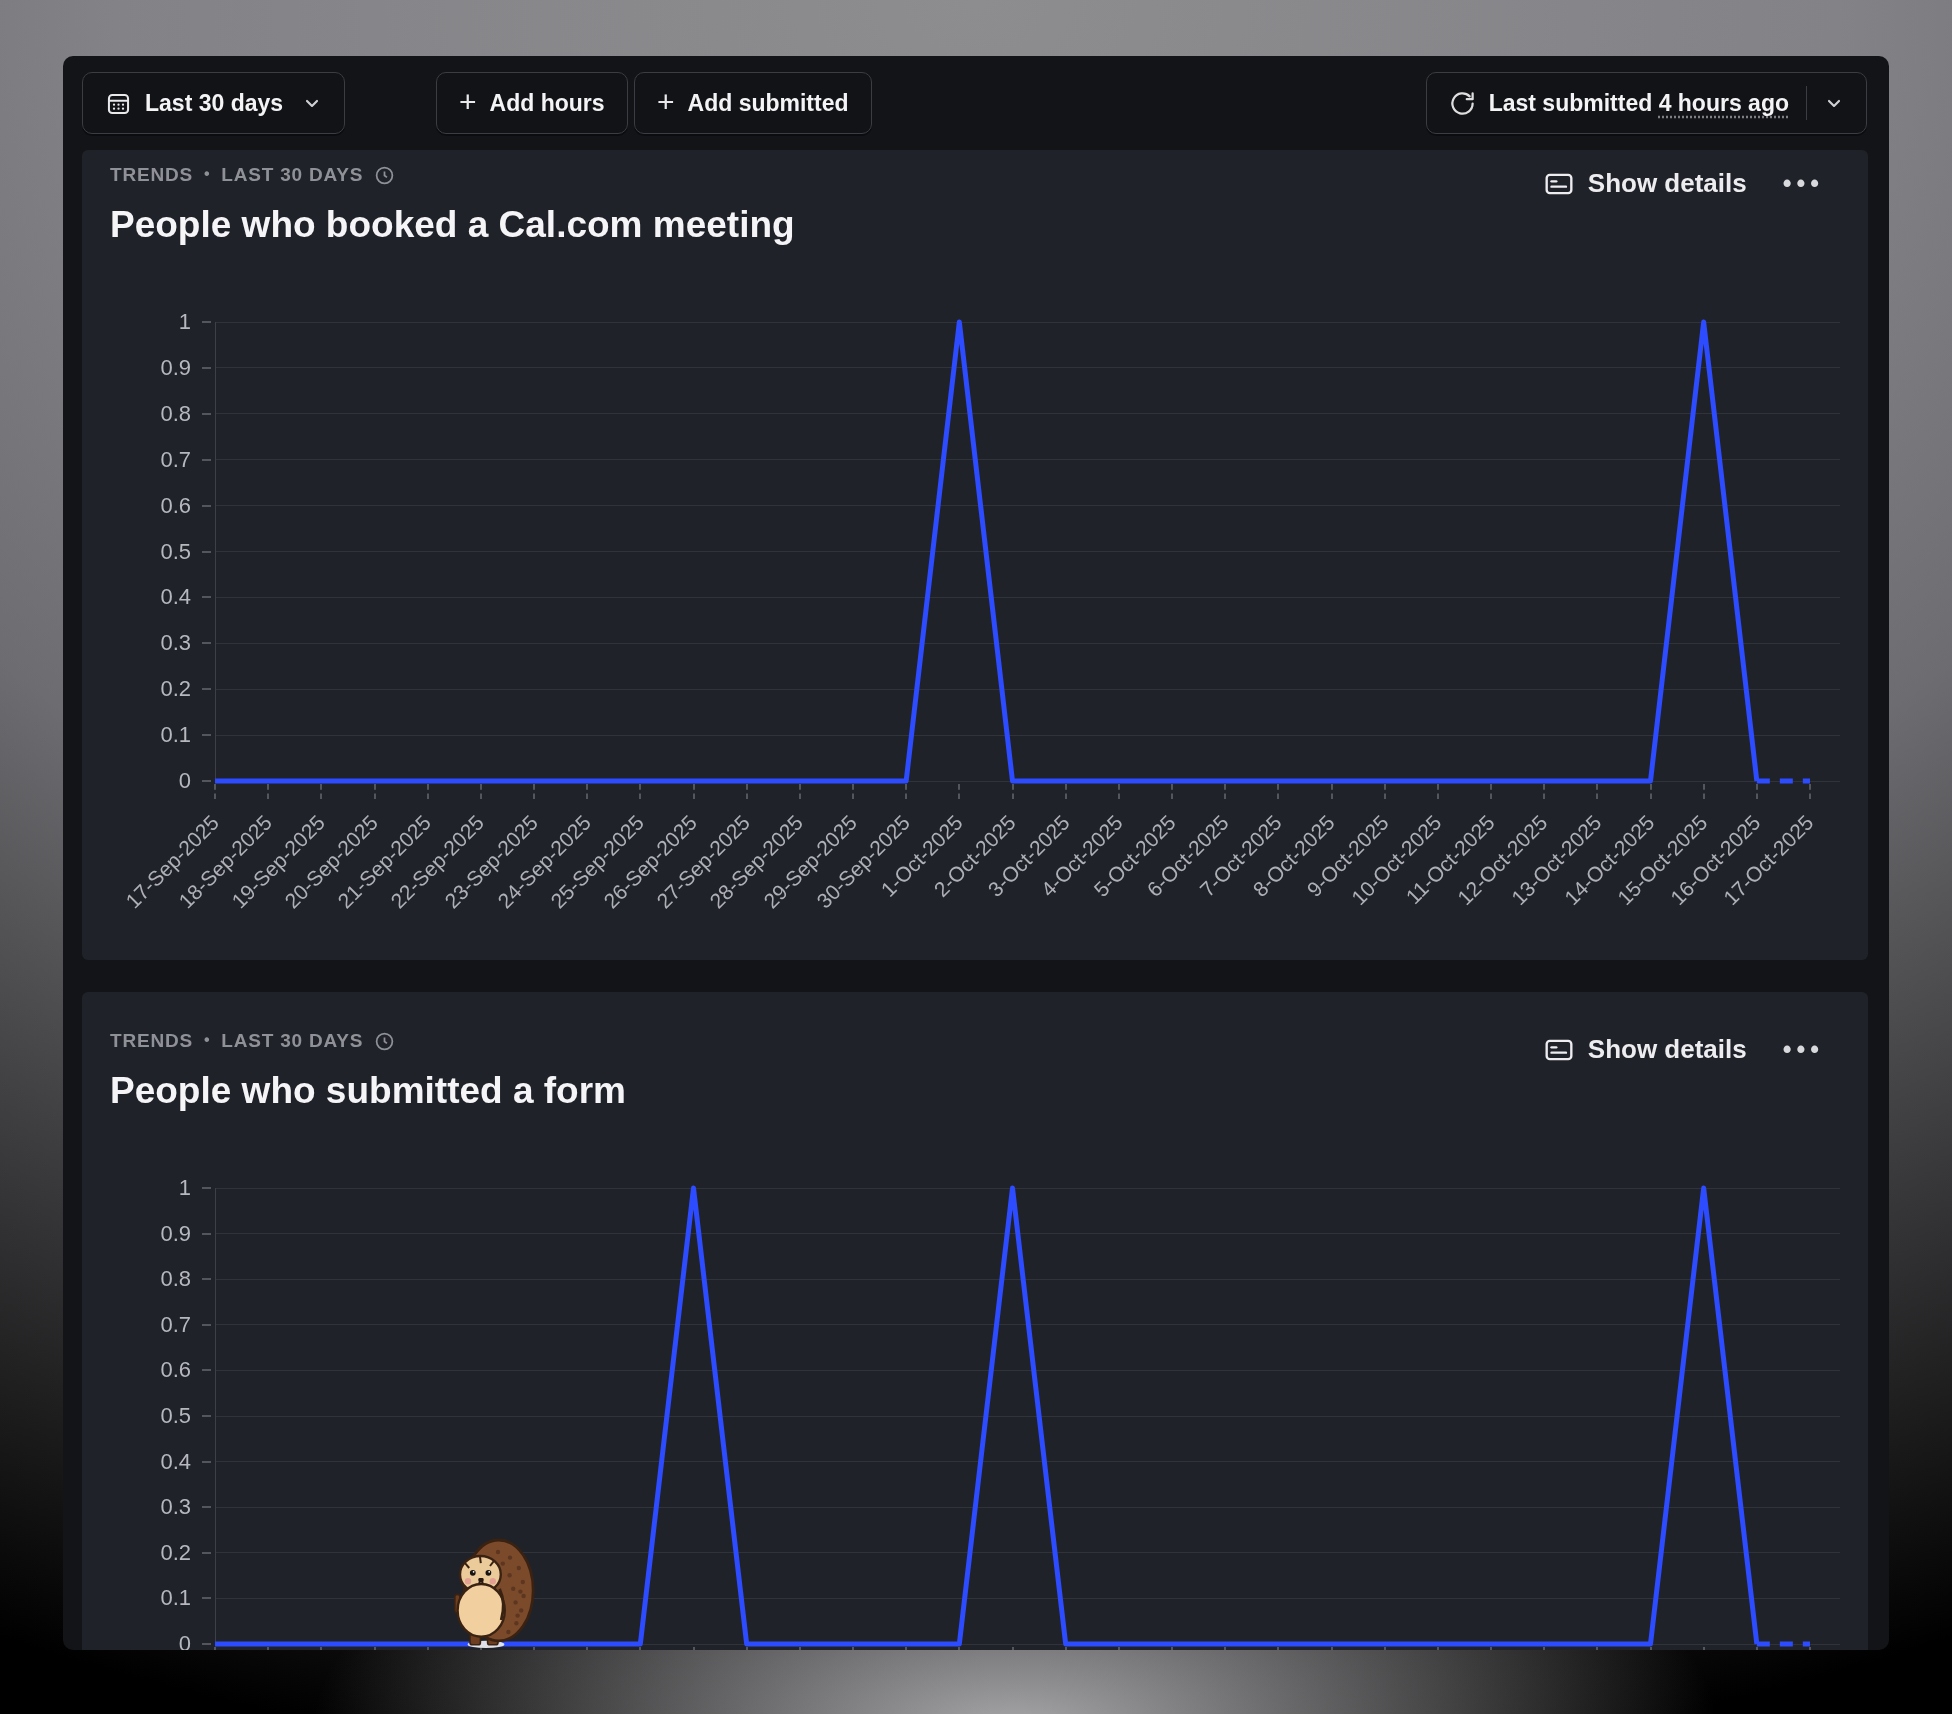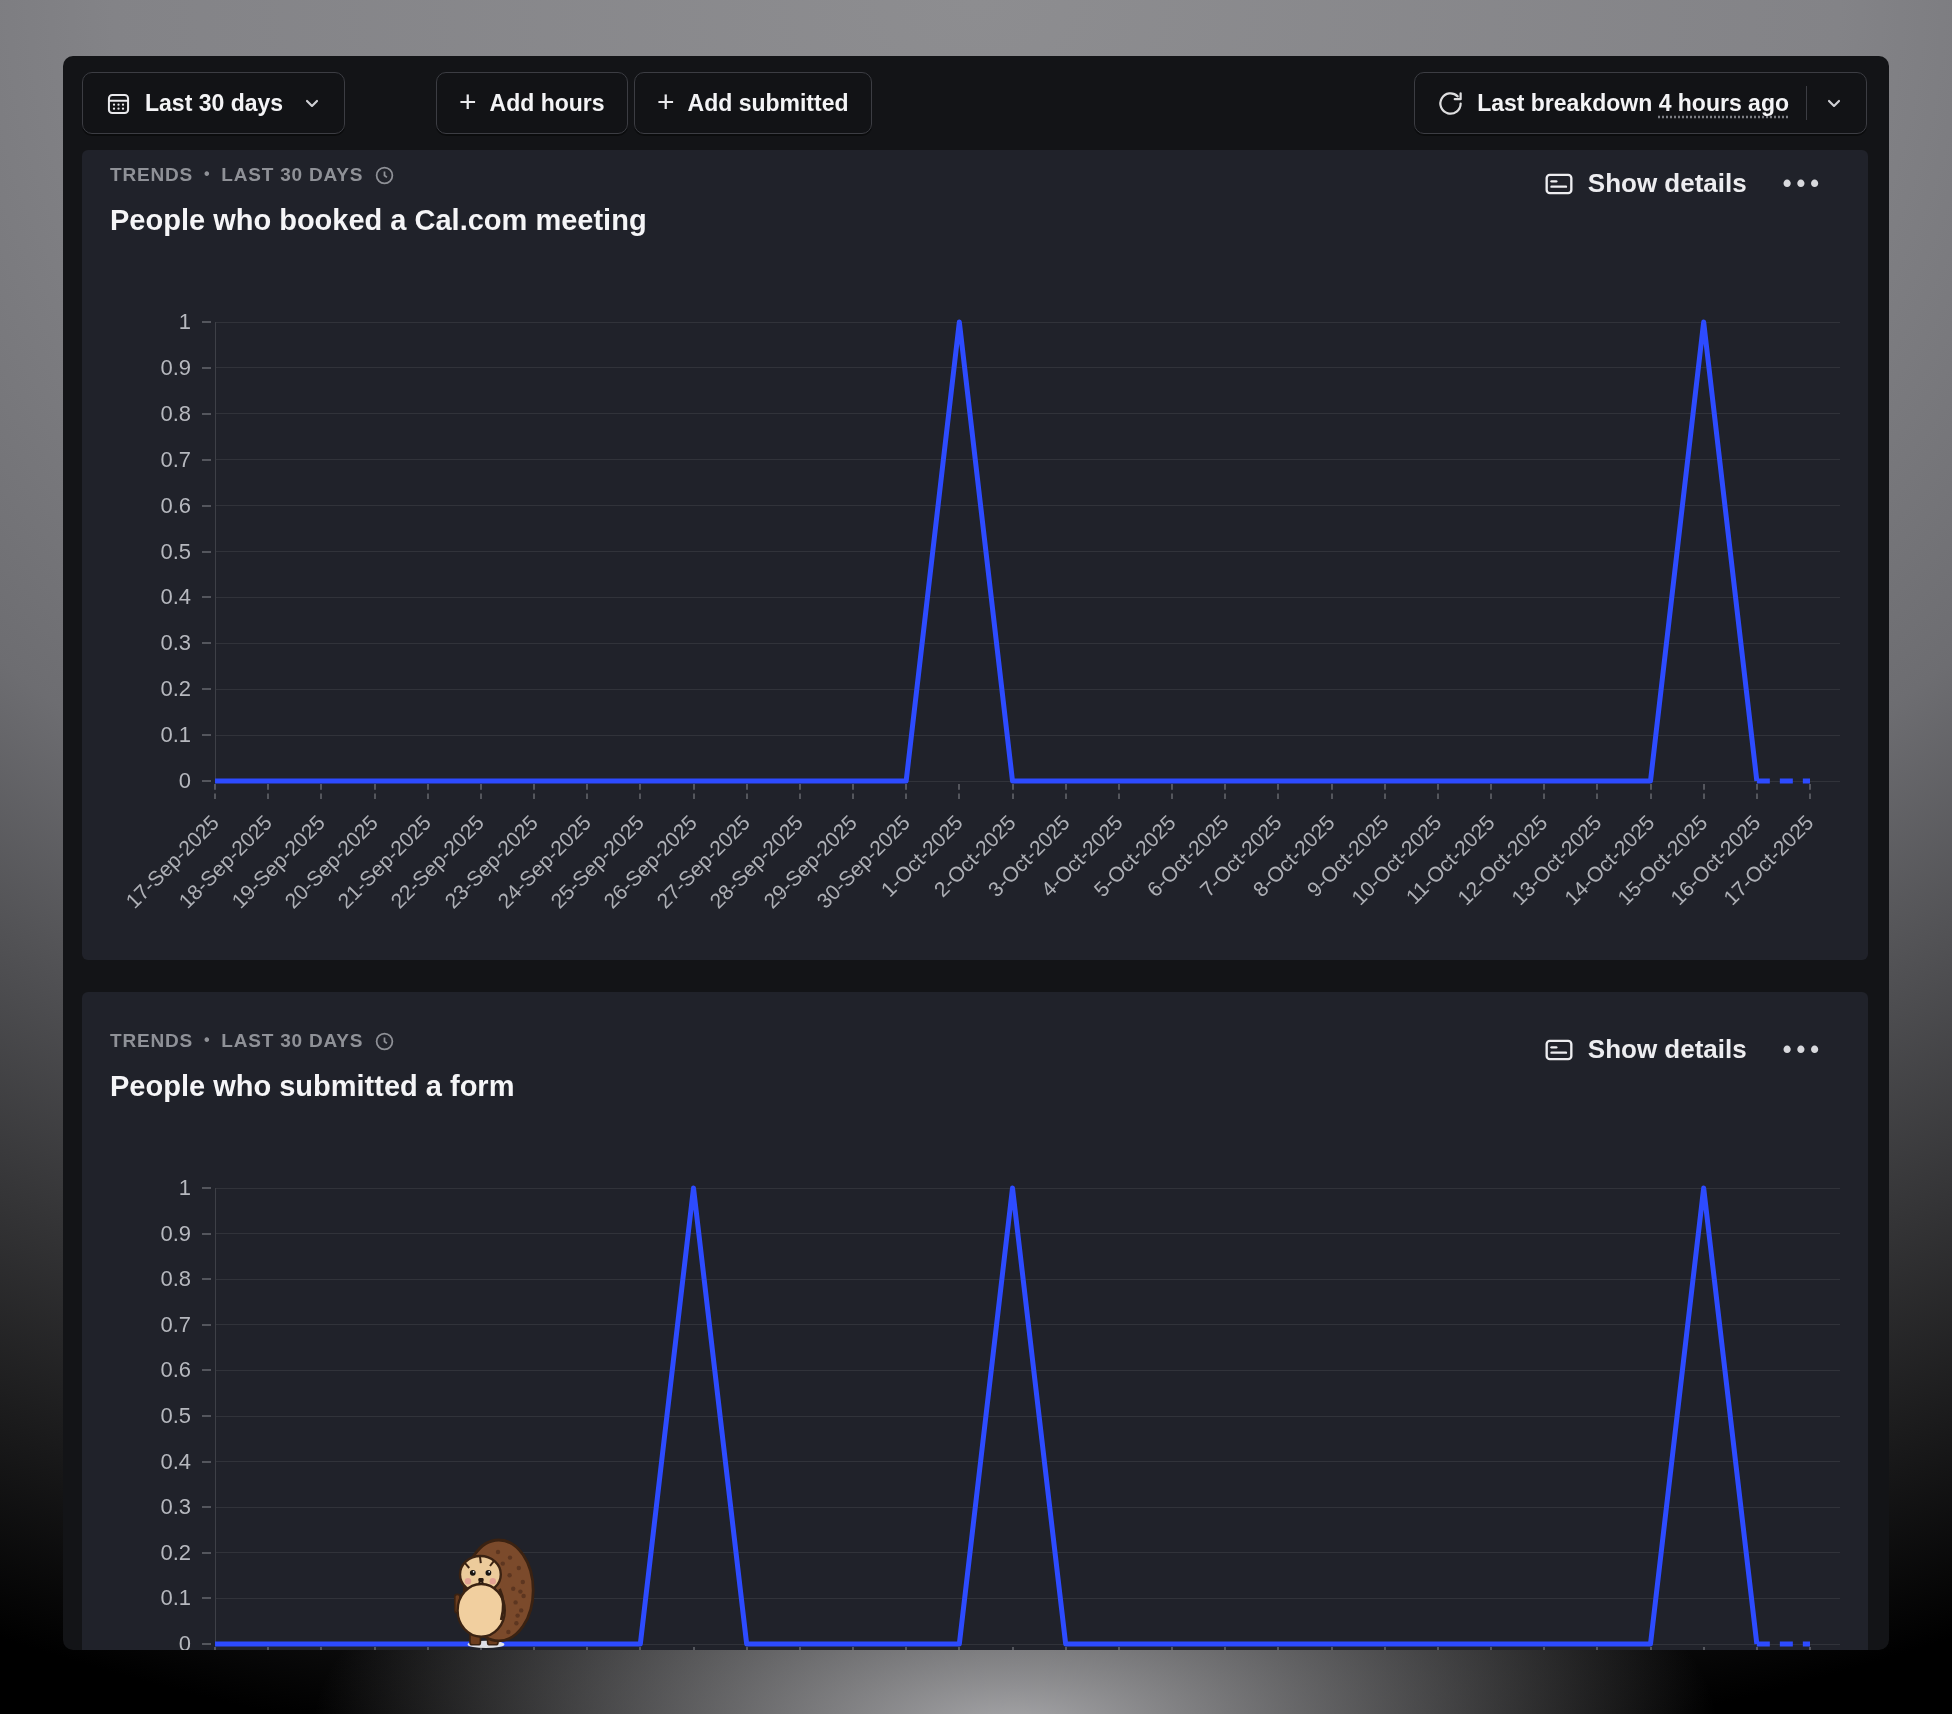--- a/index.html
+++ b/index.html
@@ -33,21 +33,21 @@
   
   .card {
     position:absolute; left:19px; width:1786px;
     background:#20222a; border-radius:6px;
   }
   .card-meta {
     position:absolute; left:28px; display:flex; align-items:center; gap:11px;
     color:#8f9197; font-size:19px; font-weight:700; letter-spacing:.8px;
   }
   .card-meta .bullet { font-size:16px; margin-top:-2px; }
-  .card-title { position:absolute; left:28px; color:#f5f5f7; font-size:29px; font-weight:700; }
+  .card-title { position:absolute; left:28px; color:#f5f5f7; font-size:37px; font-weight:700; }
   .card-actions { position:absolute; right:44px; display:flex; align-items:center; gap:36px; }
   .show-details { display:flex; align-items:center; gap:14px; color:#ededf0; font-size:26px; font-weight:600; cursor:pointer; }
   .more { color:#d8d9dd; font-size:25px; font-weight:700; letter-spacing:5px; cursor:pointer; }
   
   .chart { position:absolute; left:0; top:0; width:1786px; }
   .gridline { position:absolute; height:1px; background:#31333a; }
   .vaxis   { position:absolute; width:1px; background:#3e4047; }
   .ytick   { position:absolute; width:9px; height:2px; background:#54565d; }
   .xtick   { position:absolute; width:0; height:15px; border-left:2px dashed #54565d; }
   .ylabel  { position:absolute; text-align:right; font-size:22px; color:#b6b8be; }
@@ -96,21 +96,21 @@
       <span class="plus">+</span>
       <span>Add submitted</span>
     </div>
 
     <div class="btn" style="right:22px;">
       <svg class="icon" width="27" height="27" viewBox="0 0 24 24" fill="none" stroke="#dededf" stroke-width="2" stroke-linecap="round" stroke-linejoin="round">
         <path d="M21 12a9 9 0 1 1-2.64-6.36"></path>
         <path d="M21 3v5.2h-5.2"></path>
       </svg>
       <span>
-        <span>Last breakdown</span>
+        <span>Last submitted</span>
         <span class="underdot">4 hours ago</span>
       </span>
       <span class="divider-v"></span>
       <svg class="icon" width="20" height="20" viewBox="0 0 24 24" fill="none" stroke="#cfcfd4" stroke-width="2.6" stroke-linecap="round" stroke-linejoin="round">
         <path d="M6 9.5l6 6 6-6"></path>
       </svg>
     </div>
   </div>
 
   <div class="card" style="top:94px; height:810px;">

